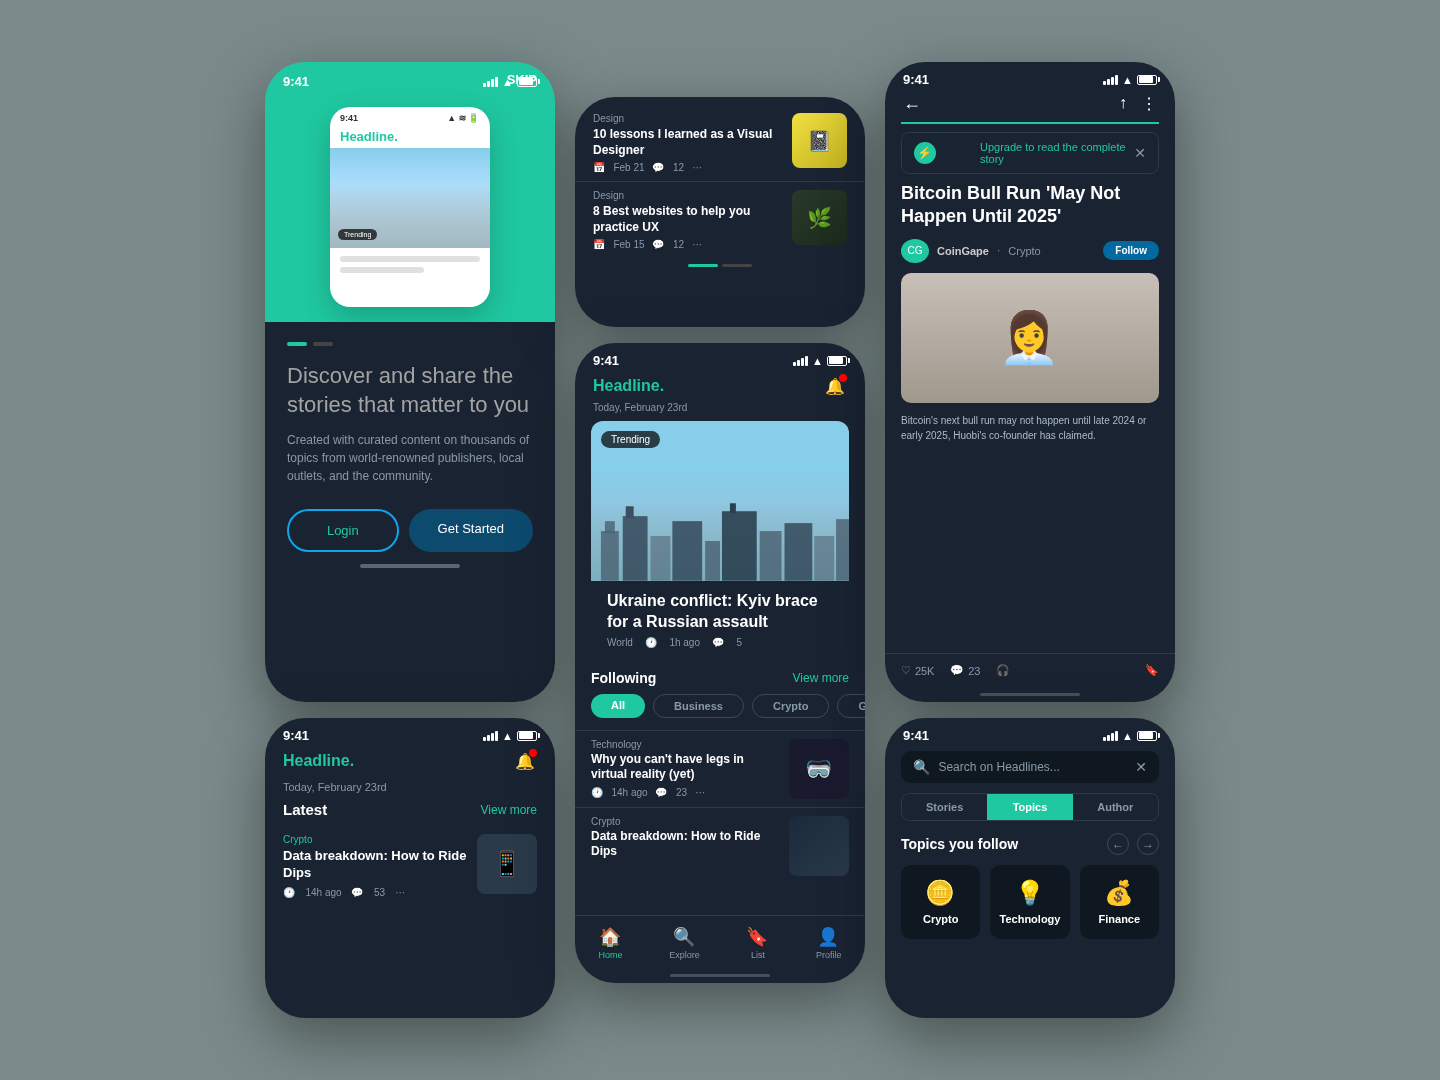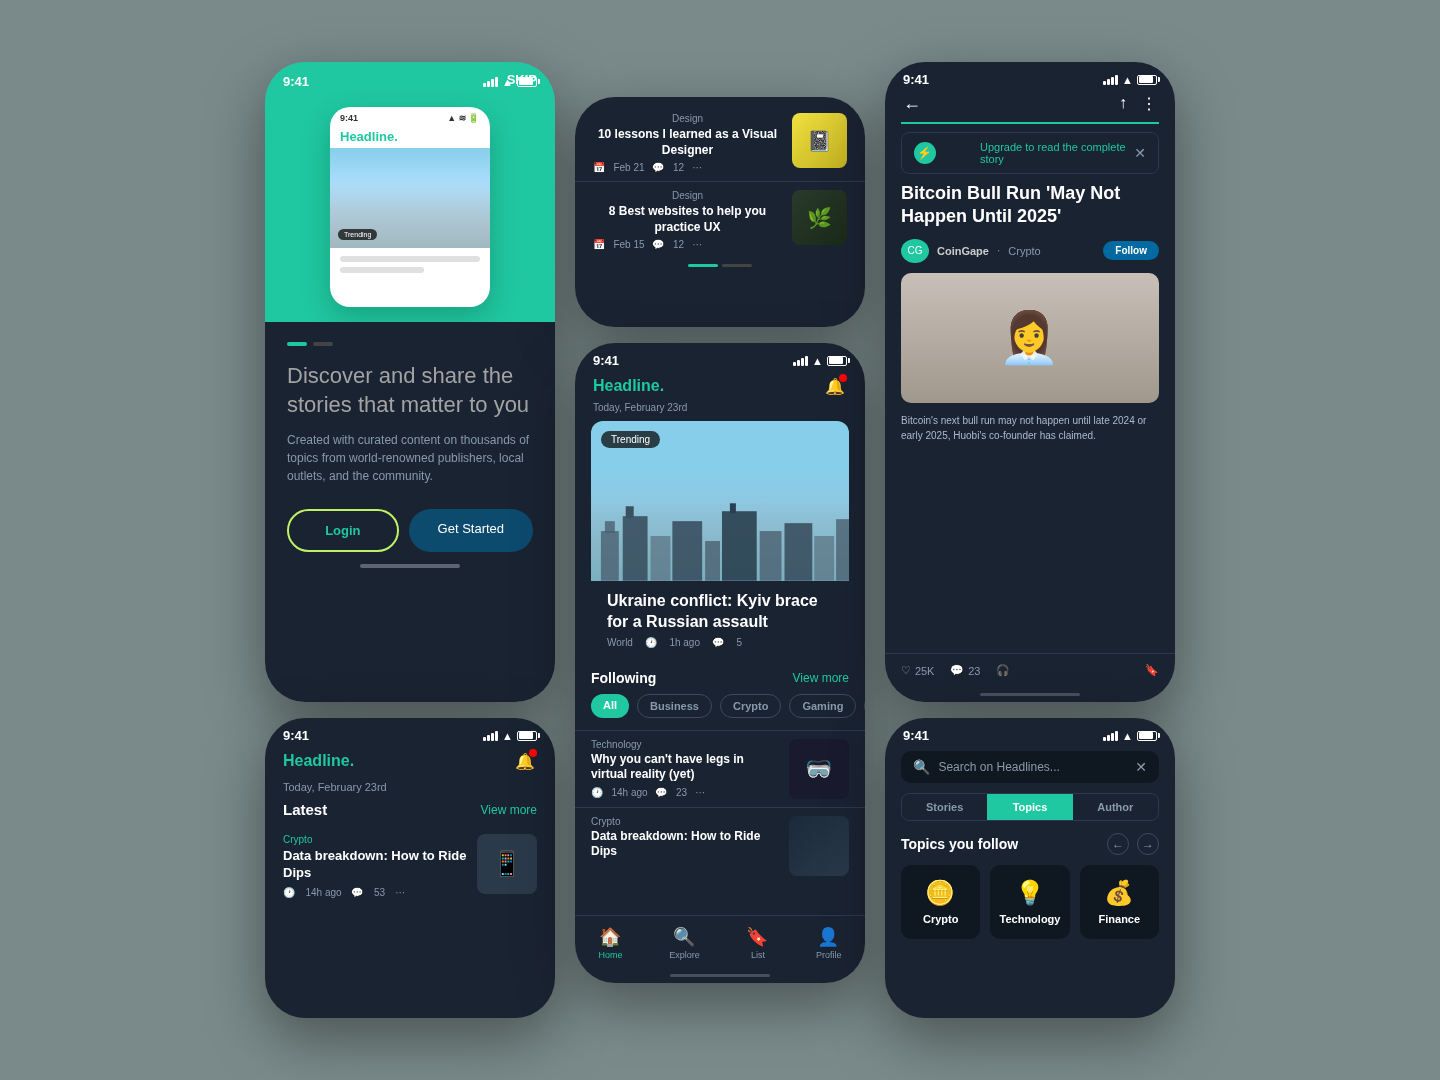--- a/index.html
+++ b/index.html
@@ -153,26 +153,26 @@
       line-height: 1.5;
       margin-bottom: 24px;
     }
     .btn-row {
       display: flex;
       gap: 10px;
     }
     .btn-login {
       flex: 1;
       padding: 12px;
-      border: 2px solid #bef264;
+      border: 2px solid #0ea5e9;
       border-radius: 30px;
       background: transparent;
       color: #1fc8a0;
       font-size: 13px;
-      font-weight: 700;
+      font-weight: 400;
       cursor: pointer;
       text-align: center;
     }
     .btn-getstarted {
       flex: 1.2;
       padding: 12px;
       border-radius: 30px;
       background: #0c4a6e;
       color: white;
       font-size: 13px;
@@ -316,21 +316,21 @@
     .article-item {
       padding: 8px 18px;
       border-bottom: 1px solid #2a3a4a;
     }
     .article-item:last-child { border-bottom: none; }
     .article-item-row {
       display: flex;
       gap: 10px;
       align-items: flex-start;
     }
-    .article-item-content { flex: 1; text-align: center; }
+    .article-item-content { flex: 1; }
     .design-cat { color: #8899aa; font-size: 10px; margin-bottom: 3px; }
     .article-item-title { color: white; font-size: 12px; font-weight: 600; line-height: 1.3; margin-bottom: 4px; }
     .article-item-meta { display: flex; gap: 8px; color: #8899aa; font-size: 10px; align-items: center; }
     .article-thumb-sm {
       width: 55px;
       height: 55px;
       border-radius: 8px;
       overflow: hidden;
       flex-shrink: 0;
     }
@@ -435,21 +435,21 @@
     }
     .following-title { color: white; font-size: 14px; font-weight: 700; }
     .following-viewmore { color: #1fc8a0; font-size: 12px; cursor: pointer; }
     .tags-row {
       display: flex;
       gap: 8px;
       padding: 0 16px 12px;
       overflow: hidden;
     }
     .tag {
-      padding: 5px 12px;
+      padding: 5px 20px;
       border-radius: 20px;
       font-size: 11px;
       font-weight: 600;
       cursor: pointer;
       white-space: nowrap;
     }
     .tag-active { background: #1fc8a0; color: white; }
     .tag-inactive { border: 1px solid #3a4a5a; color: #8899aa; }
     .feed-article {
       display: flex;

